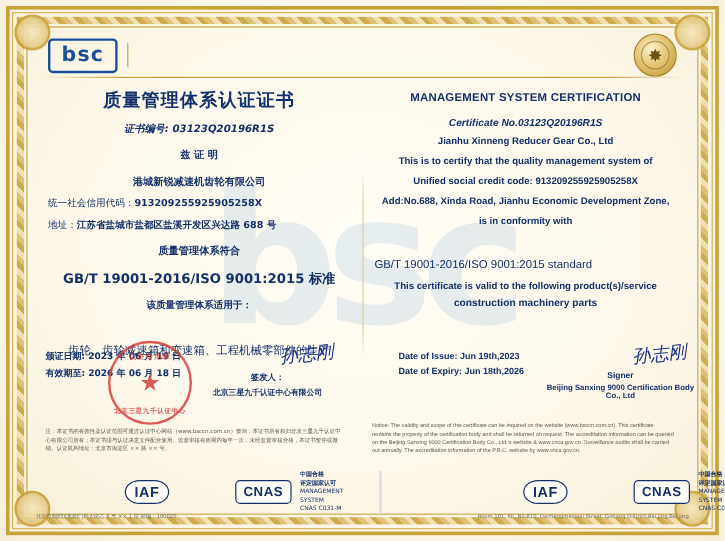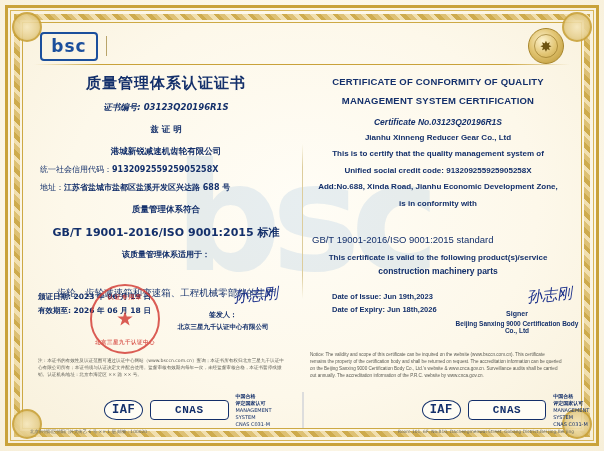--- a/index.html
+++ b/index.html
@@ -404,28 +404,29 @@
     display: flex;
     align-items: center;
     justify-content: center;
     border: 1.6px solid #14306b;
     border-radius: 16px/13px;
     color: #14306b;
     font-weight: 700;
     font-size: 12px;
     letter-spacing: .5px;
     padding: 2px 7px;
-    font-family: Liberation Mono, monospace;
+    font-family: Liberation Sans, sans-serif;
     background: #fffdf5;
     text-align: right;
   }
   .mark.cnas {
     border-radius: 4px;
     font-size: 11px;
-    padding: 3px 24px;
+    padding: 3px 6px;
+    margin-left: 48px;
   }
   .mark-caption {
     font-size: 5px;
     color: #14306b;
     line-height: 1.4;
     font-family: "DejaVu Sans", sans-serif;
   }
   .mark-caption .b { font-weight: 700; }
 
   .qr {
@@ -491,21 +492,20 @@
       <div class="cn-row">
         <span class="lbl">地址：</span><span class="val">江苏省盐城市盐都区盐溪开发区兴达路 688 号</span>
       </div>
       <div class="cn-center">质量管理体系符合</div>
       <div class="cn-standard">GB/T 19001-2016/ISO 9001:2015 标准</div>
       <div class="cn-scope-lead">该质量管理体系适用于：</div>
       <div class="cn-scope">齿轮、齿轮减速箱和变速箱、工程机械零部件的生产</div>
     </div>
 
     <div class="col">
-      <div class="en-title">CERTIFICATE OF CONFORMITY OF QUALITY</div>
       <div class="en-title">MANAGEMENT SYSTEM CERTIFICATION</div>
       <div class="en-certno">Certificate No.03123Q20196R1S</div>
       <div class="en-line">Jianhu Xinneng Reducer Gear Co., Ltd</div>
       <div class="en-line">This is to certify that the quality management system of</div>
       <div class="en-line">Unified social credit code: 913209255925905258X</div>
       <div class="en-line">Add:No.688, Xinda Road, Jianhu Economic Development Zone,</div>
       <div class="en-line">is in conformity with</div>
       <div class="en-standard">GB/T 19001-2016/ISO 9001:2015 standard</div>
       <div class="en-scope-lead">This certificate is valid to the following product(s)/service</div>
       <div class="en-scope" style="margin-top:2px">construction machinery parts</div>

